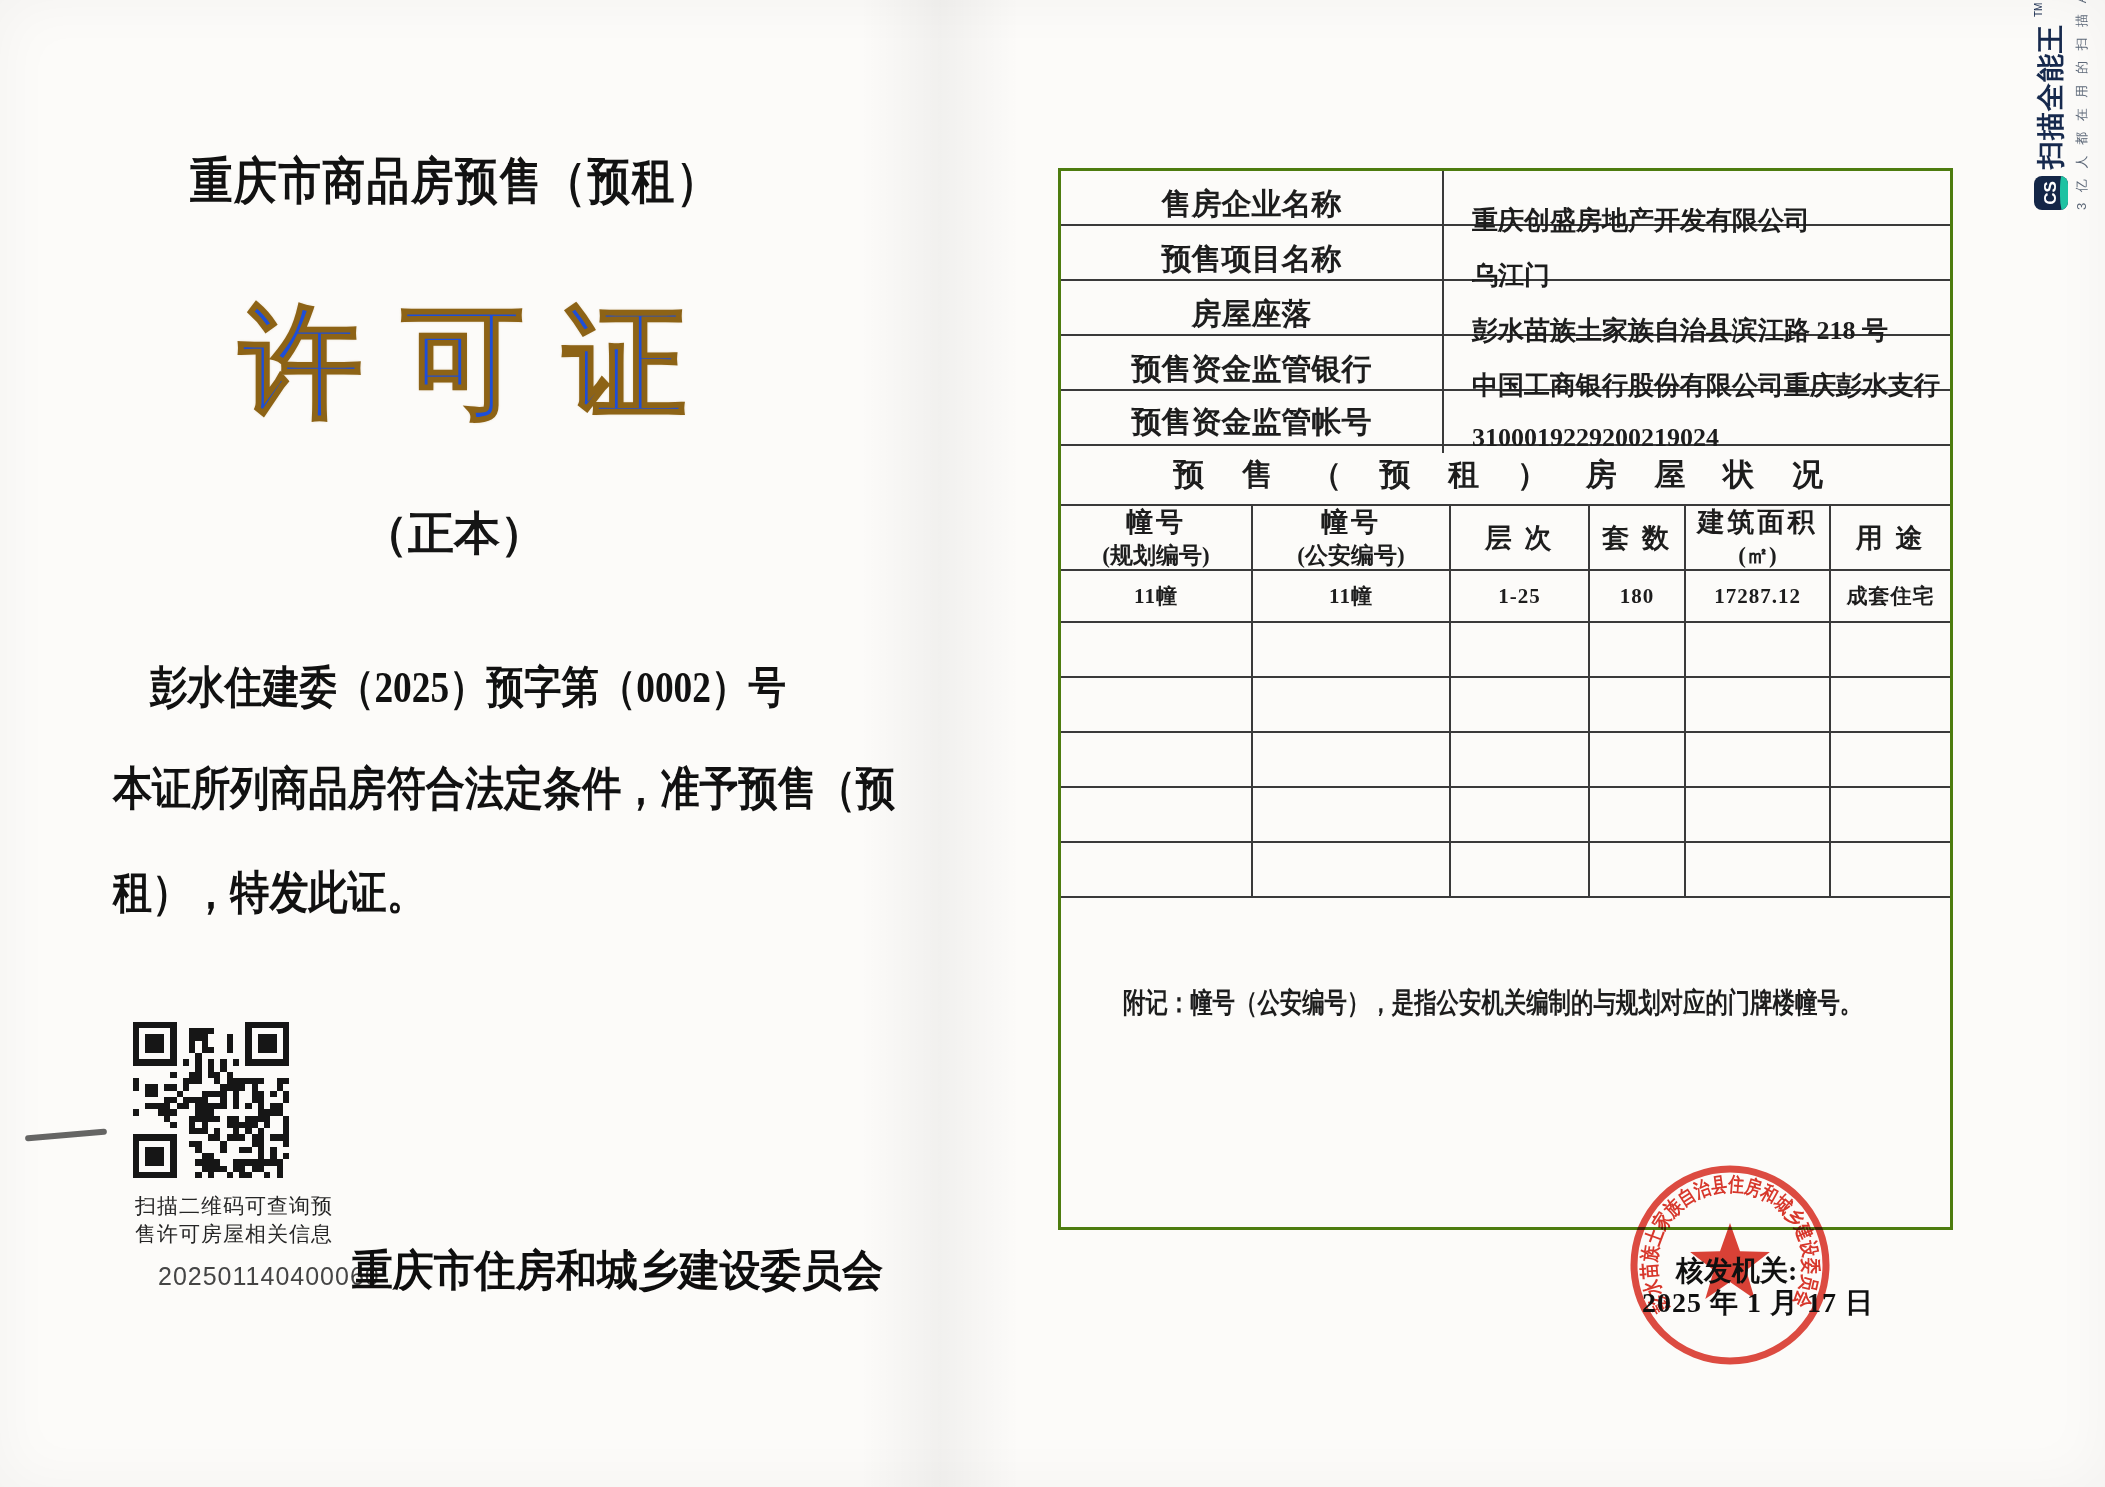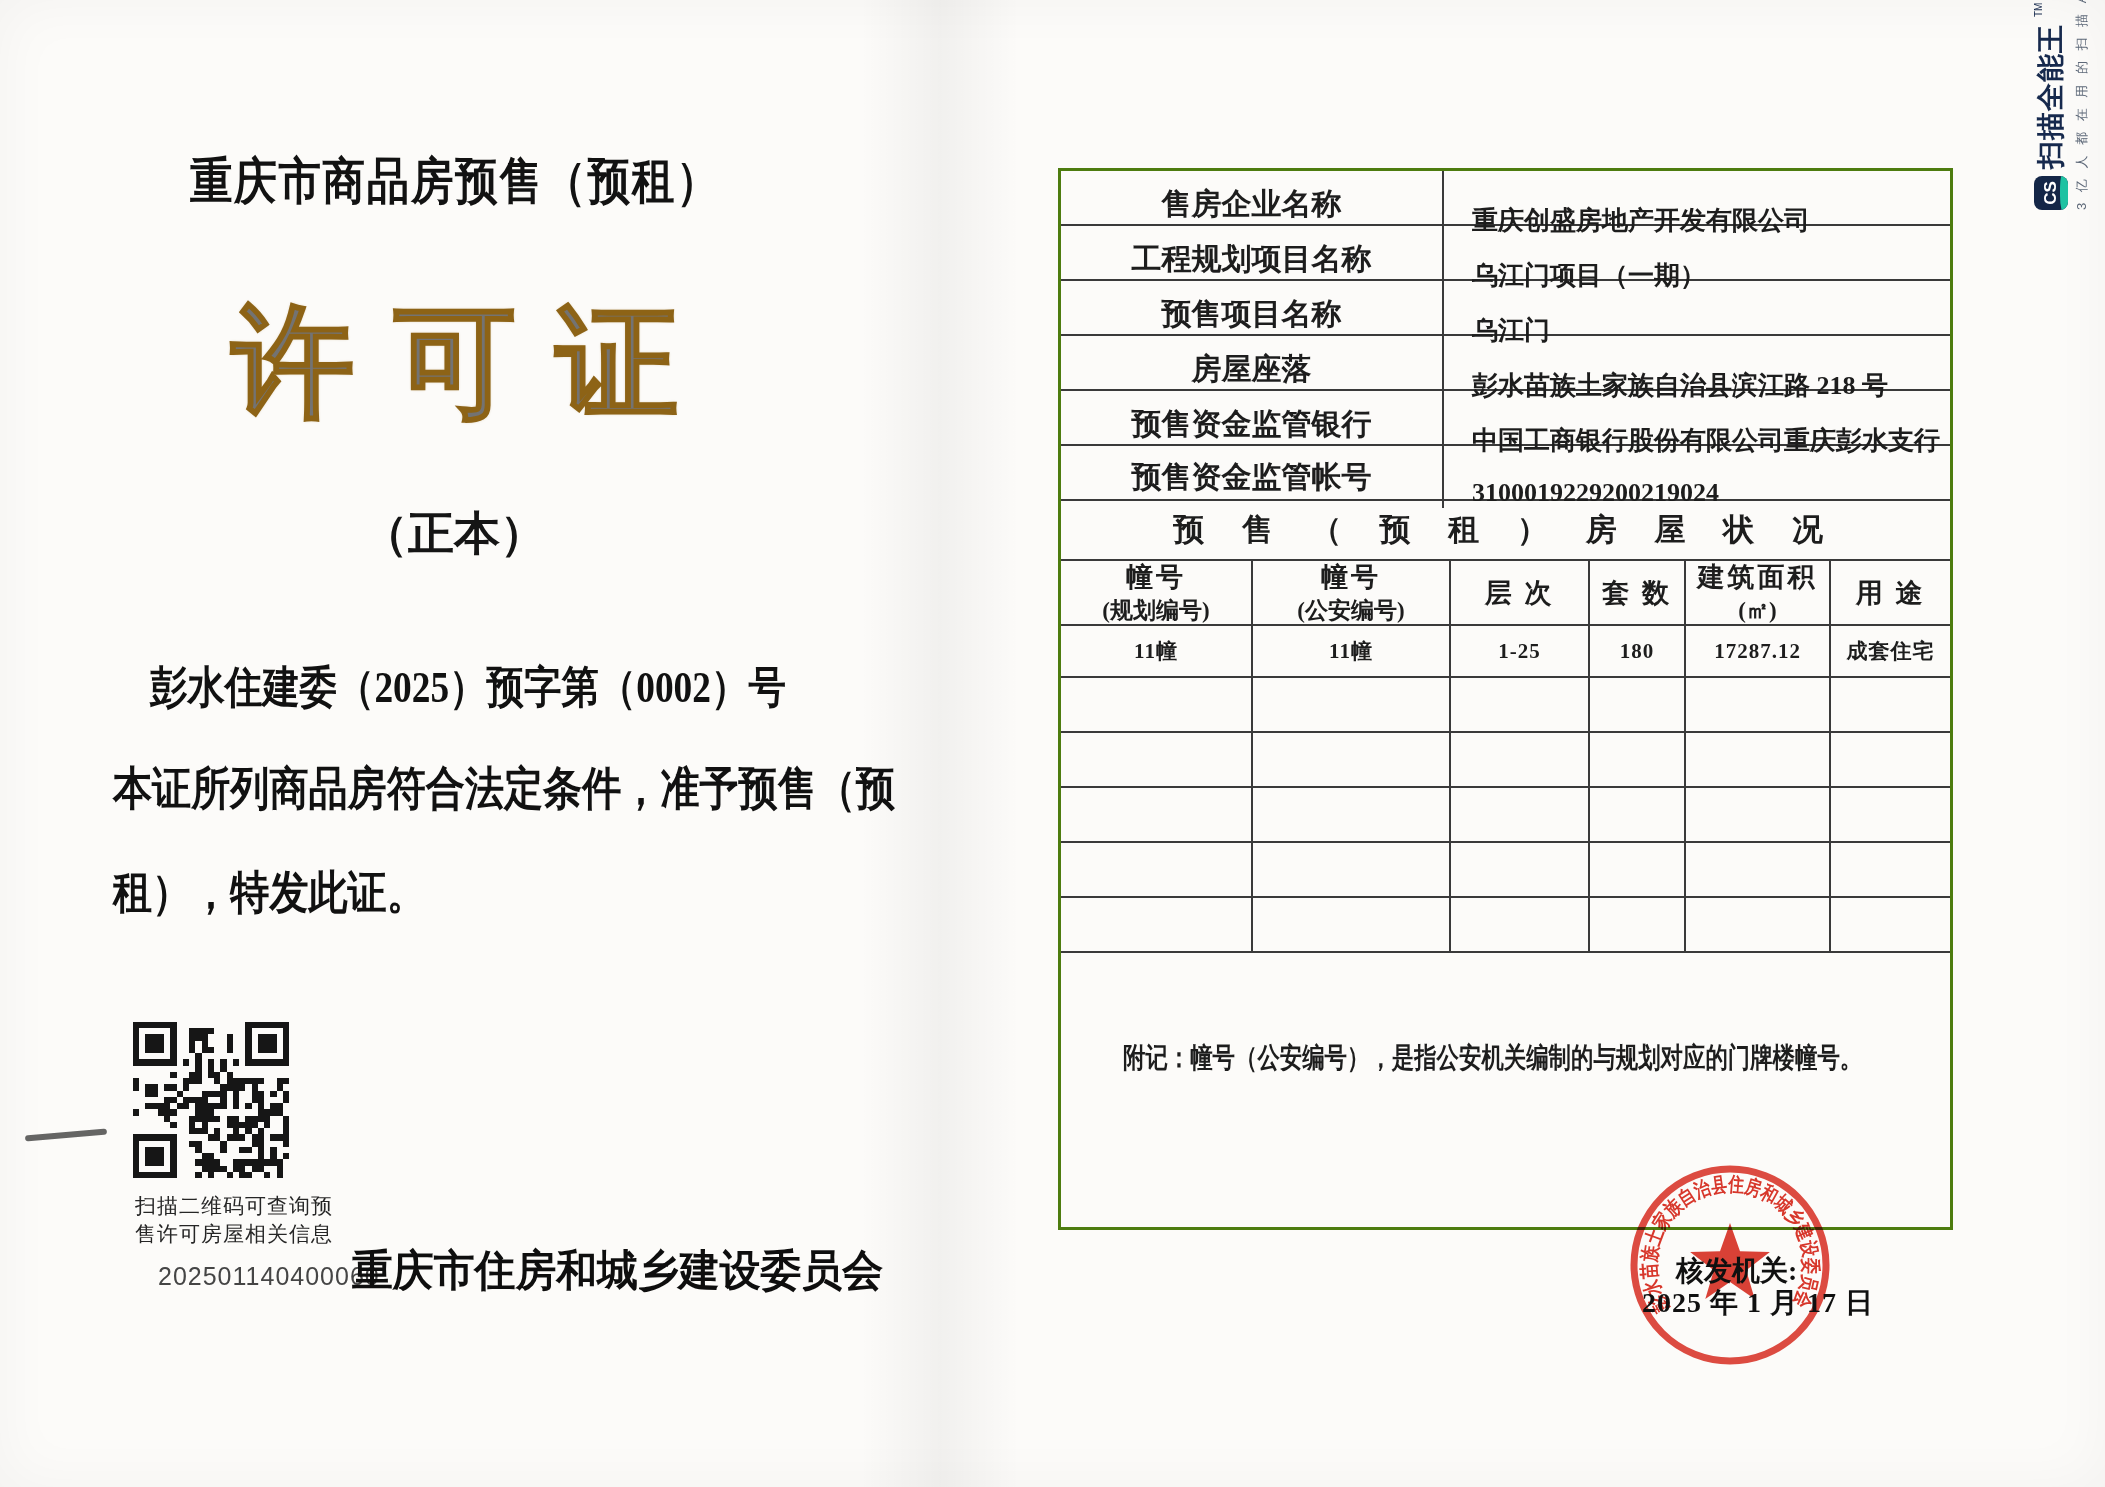--- a/index.html
+++ b/index.html
@@ -7,22 +7,22 @@
   .page{position:relative;width:2105px;height:1487px;background:#fcfbf9;overflow:hidden;
         box-shadow:inset 0 0 60px rgba(0,0,0,0.04);}
   .fold-shade{position:absolute;left:860px;top:0;width:160px;height:1487px;
         background:linear-gradient(90deg,rgba(0,0,0,0) 0%,rgba(0,0,0,0.045) 50%,rgba(0,0,0,0) 100%);}
   .cond85{transform:scaleX(0.85);transform-origin:0 50%;white-space:nowrap;}
   .cond80{display:inline-block;transform:scaleX(0.80);transform-origin:0 50%;white-space:nowrap;}
   .cond95{transform:scaleX(0.95);transform-origin:0 50%;white-space:nowrap;}
 
   
   .doc-title{position:absolute;left:190px;top:148px;font-size:50px;font-weight:bold;color:#121212;letter-spacing:2px;}
-  .gold-title{position:absolute;left:232px;top:282px;font-size:122px;font-weight:bold;letter-spacing:40px;
-        color:#737373;-webkit-text-stroke:2px #8d6316;text-shadow:0 0 3px rgba(141,99,22,0.45);white-space:nowrap;}
+  .gold-title{position:absolute;left:240px;top:282px;font-size:122px;font-weight:bold;letter-spacing:40px;
+        color:#1d4ed8;-webkit-text-stroke:2px #8d6316;text-shadow:0 0 3px rgba(141,99,22,0.45);white-space:nowrap;}
   .copy-type{position:absolute;left:362px;top:503px;font-size:46px;font-weight:bold;color:#151515;}
   .issue-no{position:absolute;left:150px;top:658px;font-size:44px;font-weight:bold;color:#111;}
   .body-line{position:absolute;left:113px;font-size:46px;font-weight:bold;color:#111;}
   .body-line.l1{top:758px;}
   .body-line.l2{top:862px;}
   .qr{position:absolute;left:133px;top:1022px;width:156px;height:156px;}
   .qr-caption{position:absolute;left:135px;top:1192px;font-size:21px;line-height:28px;color:#262626;
         font-family:"Liberation Sans","DejaVu Sans",sans-serif;letter-spacing:1px;}
   .serial{position:absolute;left:158px;top:1262px;font-size:25px;color:#454545;letter-spacing:1px;
         font-family:"Liberation Sans","DejaVu Sans",sans-serif;}
@@ -383,24 +383,20 @@
   <div class="issuer cond95">重庆市住房和城乡建设委员会</div>
   <div class="dash-artifact"></div>
 
   <div class="lic-table">
     <div id="info-rows">
         <div class="info-row">
           <div class="label">售房企业名称</div>
           <div class="value">重庆创盛房地产开发有限公司</div>
         </div>
         <div class="info-row">
-          <div class="label">工程规划项目名称</div>
-          <div class="value">乌江门项目（一期）</div>
-        </div>
-        <div class="info-row">
           <div class="label">预售项目名称</div>
           <div class="value">乌江门</div>
         </div>
         <div class="info-row">
           <div class="label">房屋座落</div>
           <div class="value">彭水苗族土家族自治县滨江路 218 号</div>
         </div>
         <div class="info-row">
           <div class="label">预售资金监管银行</div>
           <div class="value">中国工商银行股份有限公司重庆彭水支行</div>

